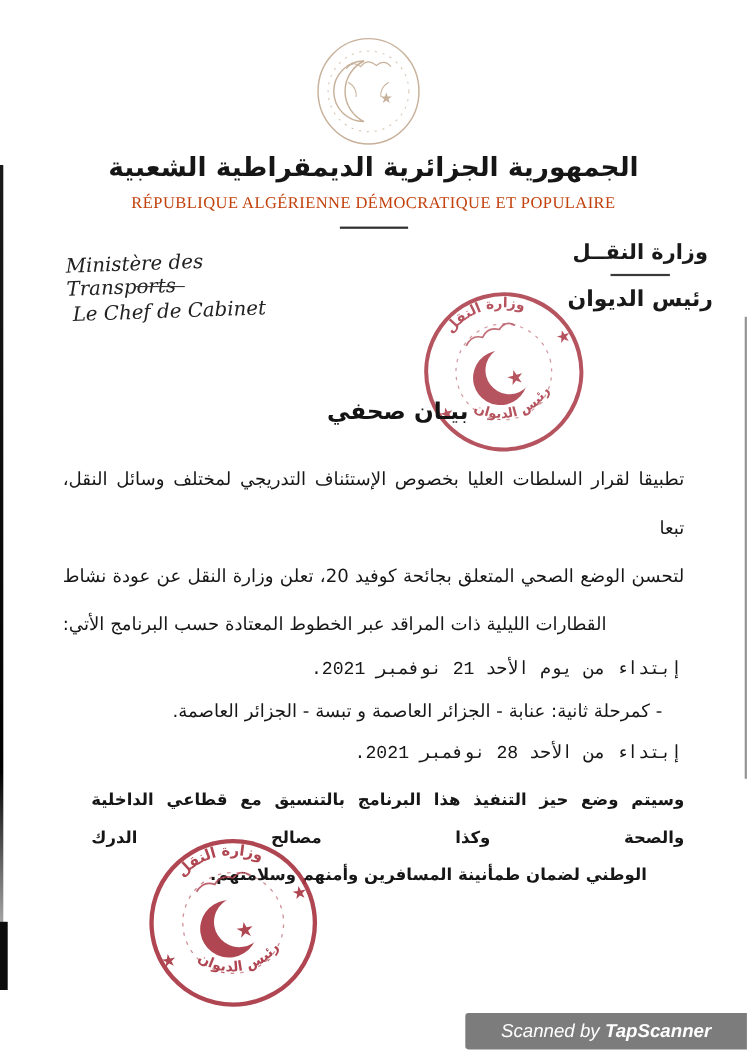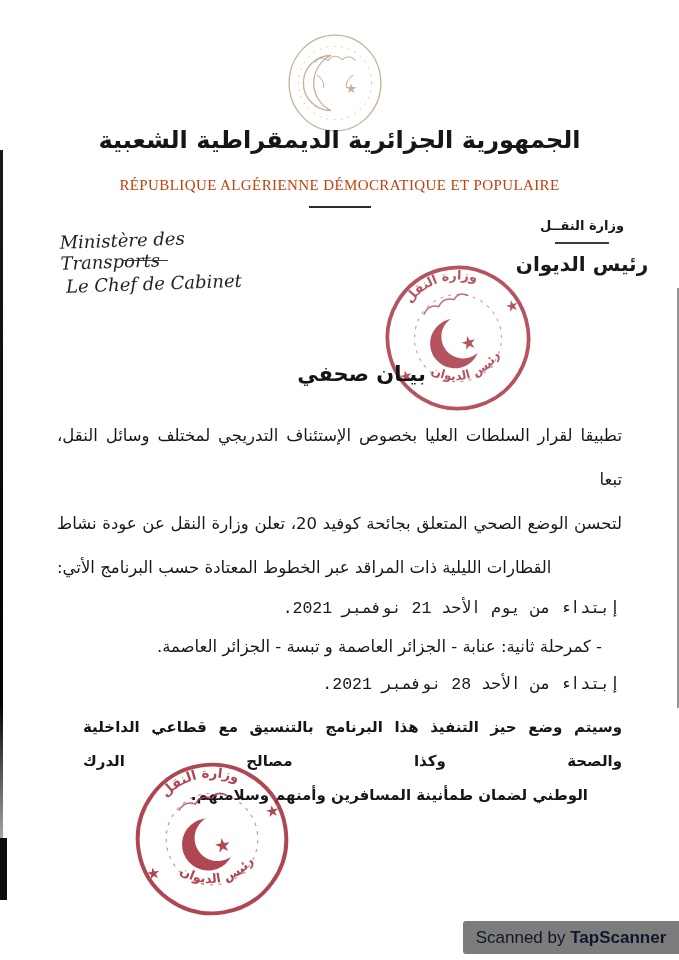--- a/index.html
+++ b/index.html
@@ -9,39 +9,39 @@
   
   .edge-left{position:absolute;left:0;top:150px;width:3px;height:690px;
              background:linear-gradient(#1a1a1a 0%,#000 80%,rgba(0,0,0,.35) 100%);}
   .edge-left2{position:absolute;left:0;top:838px;width:7px;height:62px;background:#0c0c0c;}
   .edge-right{position:absolute;right:0;top:288px;width:2px;height:420px;background:rgba(60,60,60,.55);}
 
   
   .crest{position:absolute;left:284px;top:30px;width:102px;height:106px;color:#c8b19a;}
   .crest path,.crest ellipse,.crest circle{stroke:currentColor;fill:none;}
 
-  .title-ar{position:absolute;top:126px;left:0;width:679px;text-align:center;
+  .title-ar{position:absolute;top:138px;left:0;width:679px;text-align:center;
             font-size:24px;font-weight:bold;color:#161616;direction:rtl;}
   .title-fr{position:absolute;top:177px;left:0;width:679px;text-align:center;
             font-family:"Liberation Serif",serif;font-size:15px;letter-spacing:.4px;
             color:#c2410c;white-space:nowrap;}
   .title-rule{position:absolute;top:206px;left:50%;margin-left:-31px;width:62px;height:2px;background:#2e2e2e;}
 
   
   .fr-ministry{position:absolute;left:60px;top:228px;width:220px;
                font-family:"DejaVu Serif",serif;font-style:italic;font-size:18px;
                color:#222;transform:rotate(-2deg);}
   .fr-rule{position:absolute;left:122px;top:260px;width:46px;height:1px;background:#3a3a3a;}
   .fr-office{position:absolute;left:66px;top:272px;width:220px;
              font-family:"DejaVu Serif",serif;font-style:italic;font-size:18px;
              color:#222;transform:rotate(-2deg);}
 
   
   .ar-block{position:absolute;left:502px;top:218px;width:160px;text-align:center;direction:rtl;}
-  .ar-ministry{font-size:13px;font-weight:bold;color:#191919;}
+  .ar-ministry{font-size:19px;font-weight:bold;color:#191919;}
   .ar-rule{width:54px;height:1.5px;background:#3a3a3a;margin:9px auto 8px auto;}
   .ar-office{font-size:20px;font-weight:bold;color:#191919;}
 
   
   .stamp{position:absolute;}
   .stamp svg{width:100%;height:100%;display:block;}
   .stamp-top{left:383px;top:263px;width:150px;height:150px;transform:rotate(-15deg);opacity:.85;color:#a93744;}
   .stamp-bottom{left:133px;top:760px;width:158px;height:158px;transform:rotate(-9deg);opacity:.92;color:#a43340;}
   .st-txt{font-family:"DejaVu Sans",sans-serif;font-weight:bold;fill:currentColor;}
 
@@ -53,23 +53,23 @@
             font-size:16.5px;color:#171717;}
   .jline{line-height:44px;text-align:justify;text-align-last:justify;white-space:normal;}
   .rline{line-height:44px;text-align:left;}
   .bullet{line-height:38px;text-align:right;padding-right:20px;}
   .bdate{line-height:38px;text-align:right;padding-right:2px;font-family:Liberation Mono, monospace;}
   .closing{margin-top:6px;font-weight:bold;font-size:15px;color:#161616;}
   .close1{line-height:34px;text-align:justify;text-align-last:justify;padding-left:26px;}
   .close2{line-height:34px;text-align:right;padding-right:34px;}
 
   
-  .badge{position:absolute;right:0;top:921px;width:216px;height:33px;border-radius:3px 0 0 3px;
+  .badge{position:absolute;right:0;top:921px;width:256px;height:33px;border-radius:3px 0 0 3px;
          display:flex;align-items:center;justify-content:center;
-         font-family:"Liberation Sans",sans-serif;font-size:17px;color:#0f172a;}
+         font-family:"Liberation Sans",sans-serif;font-size:17px;color:#ffffff;font-style:italic;}
   .badge b{font-weight:bold;text-align:right;}
   .hiddefs{position:absolute;width:0;height:0;overflow:hidden;}
 </style>
 </head>
 <body>
 
 <div class="page">
 
   <div class="edge-left"></div>
   <div class="edge-left2"></div>

